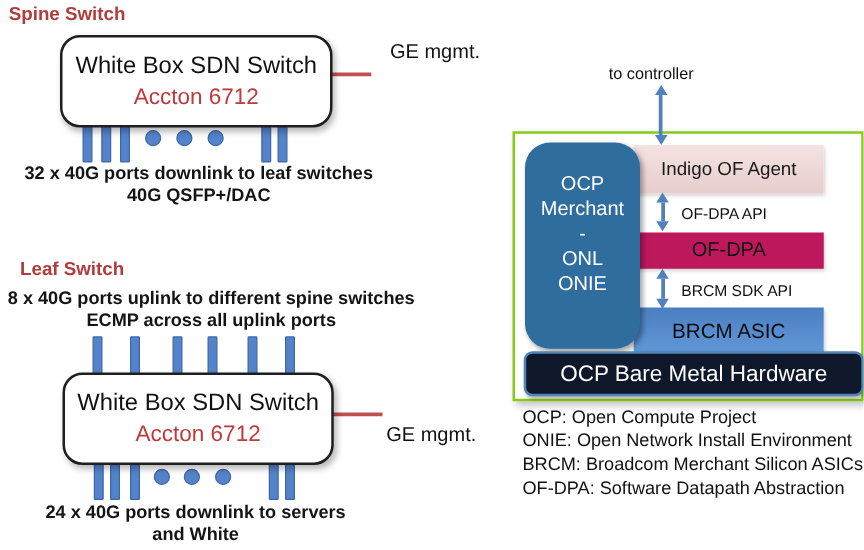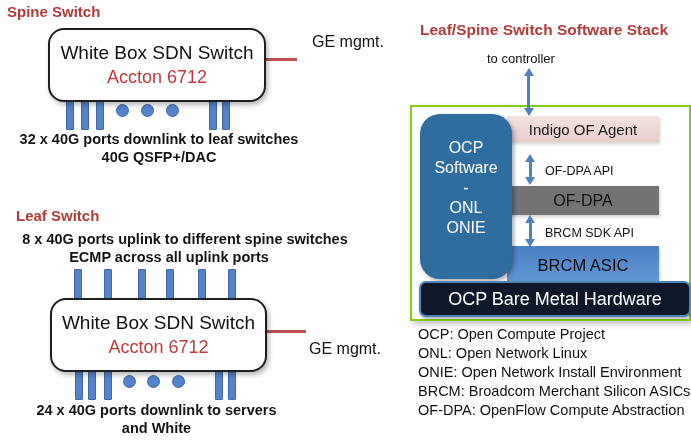--- a/index.html
+++ b/index.html
@@ -35,24 +35,24 @@
     position:absolute;left:410px;top:105px;width:277px;height:212px;
     background:#fff;border:2px solid #84cc16;box-shadow:3px 3px 6px rgba(0,0,0,.25);
   }
   .stk{position:absolute;display:flex;align-items:center;justify-content:center;white-space:nowrap;}
   #ocp-box{
     left:8px;top:7px;width:92px;height:165px;background:#2E6D9D;border-radius:20px;z-index:3;
     box-shadow:2px 2px 4px rgba(0,0,0,.35);
     flex-direction:column;color:#fff;font-size:16px;line-height:20px;padding-bottom:0;
   }
   #ocp-box .oline{transform:translateY(-9px);}
-  #indigo-box{left:95px;top:9px;width:152px;height:26px;z-index:1;
+  #indigo-box{left:95px;top:9px;width:152px;height:39px;z-index:1;
     background:linear-gradient(#F3E3E2,#E7CDCC);box-shadow:1px 2px 3px rgba(0,0,0,.18);
     font-size:15px;color:#1a1a1a;}
-  #ofdpa-box{left:95px;top:79px;width:152px;height:29px;background:#737373;
+  #ofdpa-box{left:95px;top:79px;width:152px;height:29px;background:#be185d;
     box-shadow:1px 2px 3px rgba(0,0,0,.18);font-size:16px;color:#101010;}
   #brcm-box{left:95px;top:139px;width:152px;height:39px;z-index:2;
     background:linear-gradient(#4A80C2,#6399D8);box-shadow:1px 2px 3px rgba(0,0,0,.2);
     font-size:16.5px;color:#0c0c0c;}
   #hw-box{left:7px;top:174px;width:268px;height:32px;z-index:4;
     background:#0f172a;border:2px solid #4E85B5;border-radius:7px;
     box-shadow:1px 2px 3px rgba(0,0,0,.3);color:#fff;font-size:18px;}
   .api-lab{position:absolute;font-size:12.5px;color:#111;white-space:nowrap;}
   .legend-line{font-size:14.5px;line-height:19px;color:#111;white-space:nowrap;}
 </style>
@@ -80,21 +80,21 @@
     <div class="pdot" style="left:166px;top:104px;"></div>
     <div class="pbar" style="left:209px;top:98px;"></div>
     <div class="pbar" style="left:222px;top:98px;"></div>
   </div>
 
   <div class="abs cap" style="left:0;top:131px;width:318px;">32 x 40G ports downlink to leaf switches</div>
   <div class="abs cap" style="left:0;top:149px;width:318px;">40G QSFP+/DAC</div>
 
   <div class="abs red-head" style="left:16px;top:207px;">Leaf Switch</div>
 
-  <div class="abs cap" style="left:0;top:231px;width:338px;margin-left:16px;">8 x 40G ports uplink to different spine switches</div>
+  <div class="abs cap" style="left:0;top:231px;width:338px;">8 x 40G ports uplink to different spine switches</div>
   <div class="abs cap" style="left:0;top:249px;width:338px;">ECMP across all uplink ports</div>
 
   <div>
     <div class="pbar" style="left:74px;top:269px;"></div>
     <div class="pbar" style="left:104px;top:269px;"></div>
     <div class="pbar" style="left:138px;top:269px;"></div>
     <div class="pbar" style="left:166px;top:269px;"></div>
     <div class="pbar" style="left:198px;top:269px;"></div>
     <div class="pbar" style="left:228px;top:269px;"></div>
   </div>
@@ -114,32 +114,31 @@
     <div class="pdot" style="left:123px;top:375px;"></div>
     <div class="pdot" style="left:147px;top:375px;"></div>
     <div class="pdot" style="left:172px;top:375px;"></div>
     <div class="pbar" style="left:215px;top:368px;"></div>
     <div class="pbar" style="left:228px;top:368px;"></div>
   </div>
 
   <div class="abs cap" style="left:0;top:402px;width:313px;">24 x 40G ports downlink to servers</div>
   <div class="abs cap" style="left:0;top:420px;width:313px;">and White</div>
 
-  <div class="abs red-head" style="left:420px;top:21px;font-size:15.5px;">Leaf/Spine Switch Software Stack</div>
 
   <div class="abs" style="left:487px;top:51px;font-size:13px;white-space:nowrap;">to controller</div>
 
   <div class="varrow" style="left:527px;top:76px;height:32px;z-index:6;"></div>
 
 
   <div id="stack-outer">
 
     <div class="stk" id="ocp-box">
       <div class="oline">OCP</div>
-      <div class="oline">Software</div>
+      <div class="oline">Merchant</div>
       <div class="oline">-</div>
       <div class="oline">ONL</div>
       <div class="oline">ONIE</div>
     </div>
 
     <div class="stk" id="indigo-box">
       <span>Indigo OF Agent</span>
     </div>
 
     <div class="varrow" style="left:116.5px;top:55px;height:15px;z-index:2;"></div>
@@ -156,19 +155,18 @@
       <span>BRCM ASIC</span>
     </div>
 
     <div class="stk" id="hw-box">
       <span>OCP Bare Metal Hardware</span>
     </div>
   </div>
 
   <div class="abs" style="left:418px;top:325px;">
     <div class="legend-line">OCP: Open Compute Project</div>
-    <div class="legend-line">ONL: Open Network Linux</div>
     <div class="legend-line">ONIE: Open Network Install Environment</div>
     <div class="legend-line">BRCM: Broadcom Merchant Silicon ASICs</div>
-    <div class="legend-line">OF-DPA: OpenFlow Compute Abstraction</div>
+    <div class="legend-line">OF-DPA: Software Datapath Abstraction</div>
   </div>
 
 </div>
 
 </body></html>

